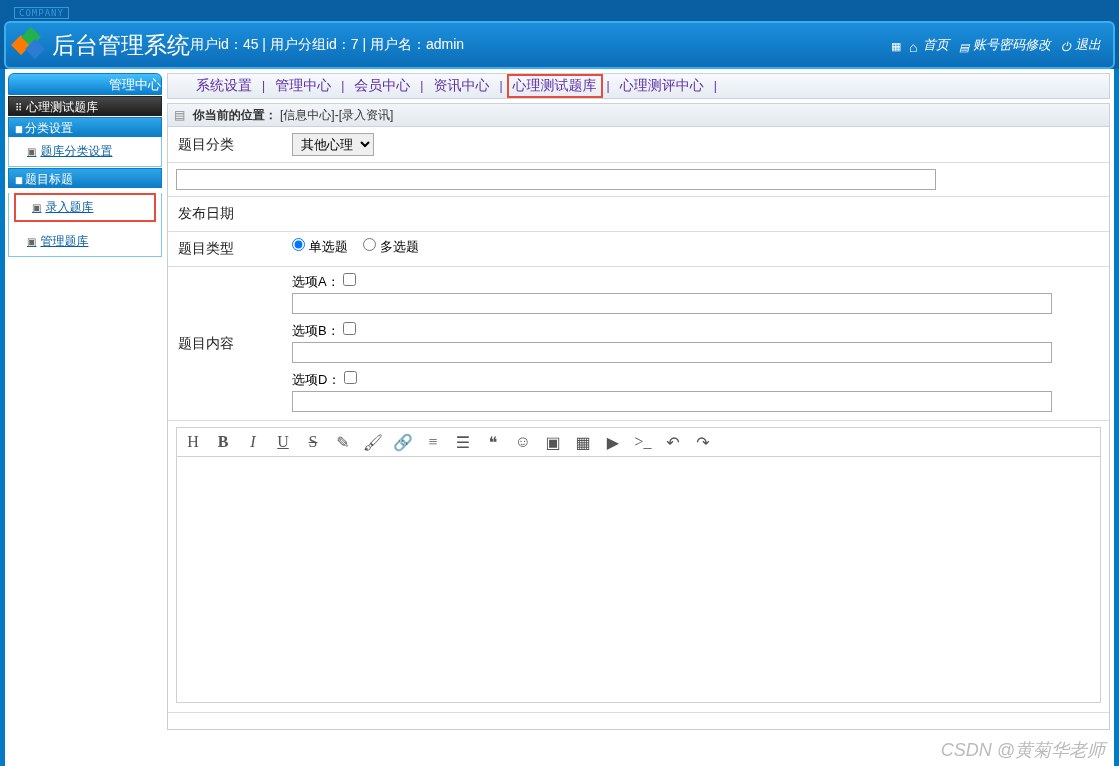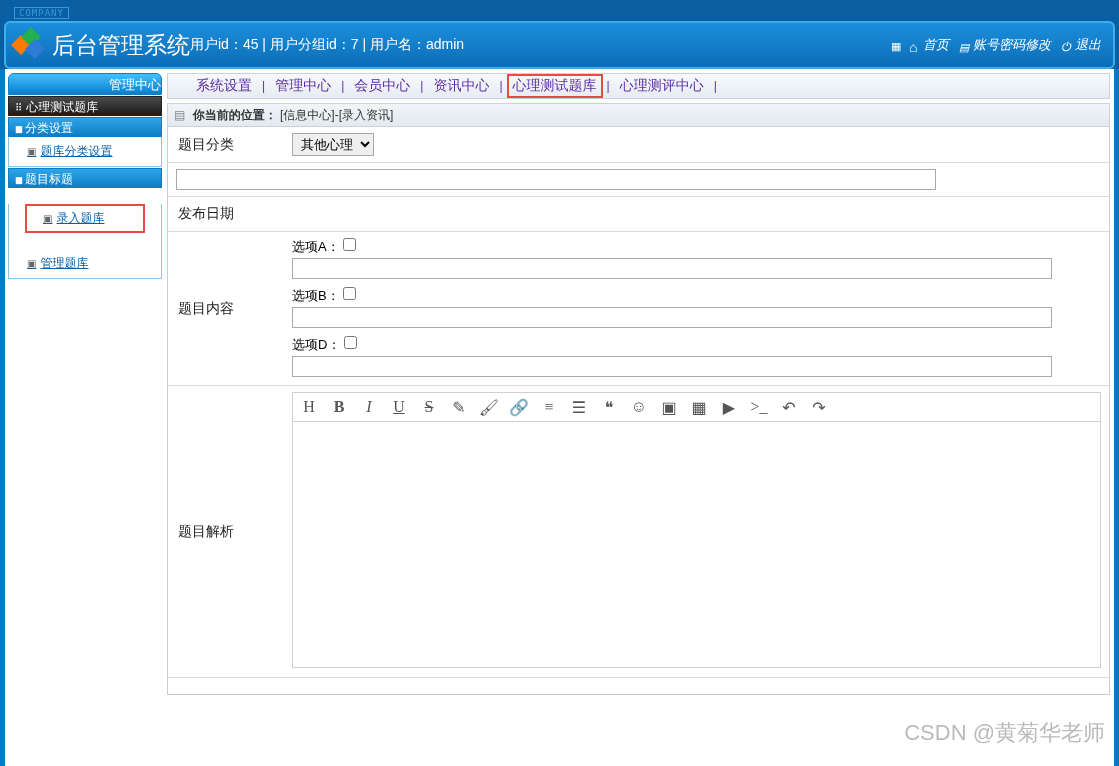--- a/index.html
+++ b/index.html
@@ -24,21 +24,21 @@
 .body-wrap { display: flex; border-left: 5px solid #037ac5; border-right: 5px solid #037ac5; border-bottom: 5px solid #037ac5; min-height: 713px; background: #fff; }
 
 .sidebar { width: 160px; padding: 4px 3px; background: #fff; }
 .side-title { background: linear-gradient(#43c0ff,#0a7ecb); color: #fff; text-align: right; height: 22px; line-height: 22px; border-radius: 6px 6px 0 0; font-size: 13px; border: 1px solid #0a7ecb; }
 .side-group-title { background: linear-gradient(#2fa5e8,#0d7dc6); color: #fff; height: 20px; line-height: 20px; padding-left: 6px; font-size: 12px; border: 1px solid #0a7ecb; margin-top: 1px; }
 .side-group-title.dark { background: linear-gradient(#4a4a4a,#1c1c1c); border: 1px solid #222; }
 .dot-icon::before { content: "⠿"; margin-right: 4px; font-size: 10px; }
 .bar-icon::before { content: "▮▮"; margin-right: 4px; font-size: 9px; letter-spacing: -2px; }
 .side-box { border: 1px solid #7fc7ee; border-top: none; background: #fff; }
 .side-item { display: block; padding: 6px 8px 6px 18px; color: #0a5fa3; text-decoration: underline; font-size: 12px; cursor: pointer; }
-.side-item.highlighted { border: 2px solid #e74c3c; margin: 16px; padding: 4px 3px 4px 16px; }
+.side-item.highlighted { border: 2px solid #e74c3c; margin: 5px; padding: 4px 3px 4px 16px; }
 .cube-icon::before { content: "▣"; color: #666; margin-right: 4px; font-size: 10px; }
 
 .main { flex: 1; padding: 4px 4px 4px 2px; }
 .top-nav { background: linear-gradient(#f7f9fc,#e6ecf3); border: 1px solid #c9d3df; height: 26px; display: flex; align-items: center; padding: 0 22px; gap: 4px; }
 .top-nav a { color: #5d2da6; font-size: 14px; text-decoration: none; padding: 3px 6px; cursor: pointer; }
 .top-nav .sep { color: #5d2da6; }
 .top-nav a.active-hl { border: 2px solid #e74c3c; padding: 1px 4px; }
 
 .breadcrumb { background: linear-gradient(#f2f5f8,#e3e9ef); border: 1px solid #c9d3df; height: 24px; line-height: 22px; padding-left: 6px; font-size: 12px; margin-top: 4px; color: #333; }
 .bc-icon::before { content: "▤"; margin-right: 4px; color: #888; }
@@ -55,21 +55,21 @@
 .opt-row { width: 100%; margin-bottom: 2px; }
 .opt-label { font-size: 13px; }
 .opt-input { width: 100%; max-width: 760px; border: 1px solid #a9a9a9; padding: 2px 4px; font-size: 13px; margin-top: 2px; }
 
 .editor-wrap { width: 100%; }
 .editor-toolbar { border: 1px solid #d0d0d0; background: #fff; padding: 6px 8px; display: flex; gap: 14px; align-items: center; color: #555; font-size: 16px; }
 .editor-toolbar span { cursor: pointer; font-family: Georgia, serif; }
 .ed-ic { width: 16px; height: 16px; display: inline-flex; align-items: center; justify-content: center; }
 .editor-body { border: 1px solid #d0d0d0; border-top: none; height: 246px; background: #fff; padding: 6px; resize: none; width: 100%; font-size: 13px; }
 
-.watermark { position: fixed; right: 14px; bottom: 18px; color: rgba(140,140,140,0.6); font-size: 22px; pointer-events: none; }
+.watermark { position: fixed; right: 14px; bottom: 4px; color: rgba(140,140,140,0.6); font-size: 18px; pointer-events: none; font-style: italic; }
 </style>
 </head>
 <body>
 
 <div class="topbar-outer">
   <span class="company-badge">COMPANY</span>
   <div class="header">
     <div class="logo-cubes">
       <div class="c1"></div>
         <div class="c2"></div>
@@ -147,20 +147,28 @@
       <div class="form-row">
         <div class="form-value">
           <input type="text" class="long" value="" style="">
         </div>
       </div>
 
       <div class="form-row">
         <div class="form-label">发布日期</div>
       </div>
 
+      <div class="form-row">
+        <div class="form-label">题目类型</div>
+        <div class="form-value">
+          <label><input type="radio" name="qtype" checked="" style=""> <span>单选题</span></label>
+          &nbsp;
+          <label><input type="radio" name="qtype" style=""> <span>多选题</span></label>
+        </div>
+      </div>
 
       <div class="form-row">
         <div class="form-label">题目内容</div>
         <div class="form-value" style="flex-direction:column; align-items:stretch;">
           <div class="opt-row">
             <span class="opt-label">选项A：</span>
             <input type="checkbox" style="">
             <input type="text" class="opt-input" value="" style="">
           </div>
           <div class="opt-row">
@@ -170,21 +178,20 @@
           </div>
           <div class="opt-row">
             <span class="opt-label">选项D：</span>
             <input type="checkbox" style="">
             <input type="text" class="opt-input" value="" style="">
           </div>
         </div>
       </div>
 
       <div class="form-row">
-        <div class="form-label">题目解析</div>
         <div class="form-value" style="flex-direction:column; align-items:stretch;">
           <div class="editor-wrap">
             <div class="editor-toolbar">
               <span class="ed-ic">H</span>
               <span class="ed-ic">
                   <b>B</b>
                 </span>
               <span class="ed-ic">
                   <i>I</i>
                 </span>

